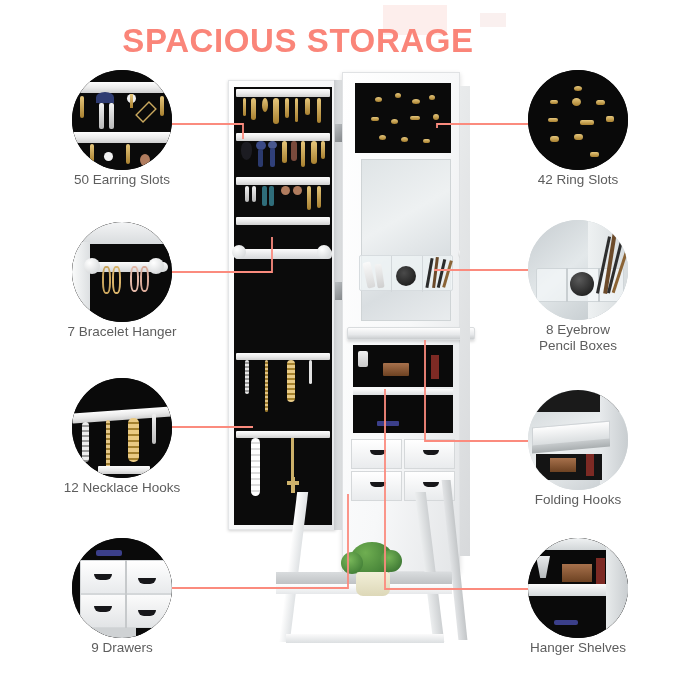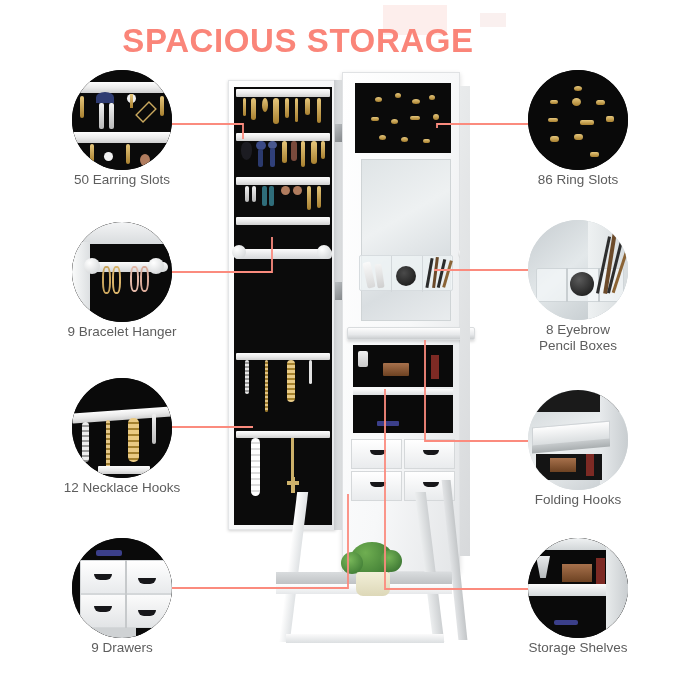--- a/index.html
+++ b/index.html
@@ -297,21 +297,21 @@
       <div style="position:absolute;left:0;top:0;width:100px;height:22px;background:linear-gradient(180deg,#f3f4f5,#d9dcde);"></div>
       <div style="position:absolute;left:0;top:20px;width:18px;height:80px;background:linear-gradient(90deg,#fafbfb,#dcdfe1);"></div>
       <div style="position:absolute;left:16px;top:40px;width:80px;height:10px;background:linear-gradient(180deg,#fcfcfc,#d3d6d8);border-radius:5px;"></div>
       <div style="position:absolute;left:12px;top:36px;width:16px;height:16px;border-radius:50%;background:radial-gradient(circle at 35% 30%,#ffffff,#cbced0);"></div>
       <div style="position:absolute;left:76px;top:36px;width:16px;height:16px;border-radius:50%;background:radial-gradient(circle at 35% 30%,#ffffff,#cbced0);"></div>
       <div style="position:absolute;left:30px;top:44px;width:9px;height:28px;border:2px solid #caa55d;border-radius:40%;"></div>
       <div style="position:absolute;left:40px;top:44px;width:9px;height:28px;border:2px solid #d8b36a;border-radius:40%;"></div>
       <div style="position:absolute;left:58px;top:44px;width:9px;height:26px;border:2px solid #e0b6a6;border-radius:40%;"></div>
       <div style="position:absolute;left:68px;top:44px;width:9px;height:26px;border:2px solid #d9aa99;border-radius:40%;"></div>
     </div>
-    <div class="clabel" style="left:52px; top:324px; width:140px;">9 Bracelet Hanger</div>
+    <div class="clabel" style="left:52px; top:324px; width:140px;">7 Bracelet Hanger</div>
   </div>
 
   <div class="callout">
     <div class="circle" style="left:72px; top:378px; width:100px; height:100px;">
       <div class="velvet"></div>
       <div class="rail" style="left:0;top:32px;width:100px;height:10px;transform:rotate(-4deg);"></div>
       <div style="position:absolute;left:10px;top:44px;width:7px;height:40px;background:repeating-linear-gradient(180deg,#ececec 0 3px,#9a9a9a 3px 5px);border-radius:4px;"></div>
       <div style="position:absolute;left:34px;top:42px;width:4px;height:50px;background:repeating-linear-gradient(180deg,#e6c888 0 3px,#9c7b30 3px 5px);border-radius:2px;"></div>
       <div style="position:absolute;left:56px;top:40px;width:11px;height:44px;background:repeating-linear-gradient(180deg,#eaca83 0 4px,#a3802e 4px 6px);border-radius:5px;"></div>
       <div style="position:absolute;left:80px;top:36px;width:4px;height:30px;background:linear-gradient(180deg,#f0f0f0,#bdbdbd);border-radius:2px;"></div>
@@ -343,21 +343,21 @@
       <div class="gold" style="position:absolute;left:22px;top:30px;width:8px;height:4px;border-radius:2px;"></div>
       <div class="gold" style="position:absolute;left:44px;top:28px;width:9px;height:8px;border-radius:50%;"></div>
       <div class="gold" style="position:absolute;left:68px;top:30px;width:9px;height:5px;border-radius:3px;"></div>
       <div class="gold" style="position:absolute;left:20px;top:48px;width:10px;height:4px;border-radius:2px;"></div>
       <div class="gold" style="position:absolute;left:52px;top:50px;width:14px;height:5px;border-radius:2px;"></div>
       <div class="gold" style="position:absolute;left:78px;top:46px;width:8px;height:6px;border-radius:2px;"></div>
       <div class="gold" style="position:absolute;left:22px;top:66px;width:9px;height:6px;border-radius:3px;"></div>
       <div class="gold" style="position:absolute;left:46px;top:64px;width:9px;height:6px;border-radius:3px;"></div>
       <div class="gold" style="position:absolute;left:62px;top:82px;width:9px;height:5px;border-radius:2px;"></div>
     </div>
-    <div class="clabel" style="left:518px; top:172px; width:120px;">86 Ring Slots</div>
+    <div class="clabel" style="left:518px; top:172px; width:120px;">42 Ring Slots</div>
   </div>
 
   <div class="callout">
     <div class="circle" style="left:528px; top:220px; width:100px; height:100px; background:#cfd5d8;">
       <div style="position:absolute;inset:0;background:linear-gradient(140deg,#c6ccd0 0%,#e3e8ea 45%,#bcc3c7 100%);"></div>
       <div style="position:absolute;left:60px;top:0;width:40px;height:100px;background:linear-gradient(90deg,#eef1f2,#d7dcde);"></div>
       <div style="position:absolute;left:8px;top:48px;width:88px;height:34px;background:rgba(247,250,251,.62);border:1px solid #cfd5d8;border-radius:2px;"></div>
       <div style="position:absolute;left:38px;top:48px;width:1.5px;height:34px;background:#c8ced1;"></div>
       <div style="position:absolute;left:70px;top:48px;width:1.5px;height:34px;background:#c8ced1;"></div>
       <div style="position:absolute;left:42px;top:52px;width:24px;height:24px;border-radius:50%;background:radial-gradient(circle at 38% 32%,#5a5a5a,#111111);"></div>
@@ -388,16 +388,16 @@
     <div class="circle" style="left:528px; top:538px; width:100px; height:100px;">
       <div class="velvet"></div>
       <div style="position:absolute;left:0;top:0;width:100px;height:12px;background:linear-gradient(180deg,#f0f2f3,#d2d6d8);"></div>
       <div style="position:absolute;left:0;top:46px;width:100px;height:12px;background:linear-gradient(180deg,#fbfbfb,#d6dadc);"></div>
       <div style="position:absolute;left:78px;top:0;width:22px;height:100px;background:linear-gradient(90deg,#e8ebec,#c9cdd0);"></div>
       <div style="position:absolute;left:34px;top:26px;width:30px;height:18px;background:linear-gradient(180deg,#a7714c,#6d4222);"></div>
       <div style="position:absolute;left:68px;top:20px;width:9px;height:26px;background:#7d2a24;"></div>
       <div style="position:absolute;left:8px;top:18px;width:14px;height:22px;background:linear-gradient(180deg,#e9ebec,#b6babc);clip-path:polygon(0 0,100% 0,70% 100%,30% 100%);"></div>
       <div style="position:absolute;left:26px;top:82px;width:24px;height:5px;background:#3b3f8a;border-radius:2px;"></div>
     </div>
-    <div class="clabel" style="left:512px; top:640px; width:132px;">Storage Shelves</div>
+    <div class="clabel" style="left:512px; top:640px; width:132px;">Hanger Shelves</div>
   </div>
 
 </div>
 
 </body></html>

